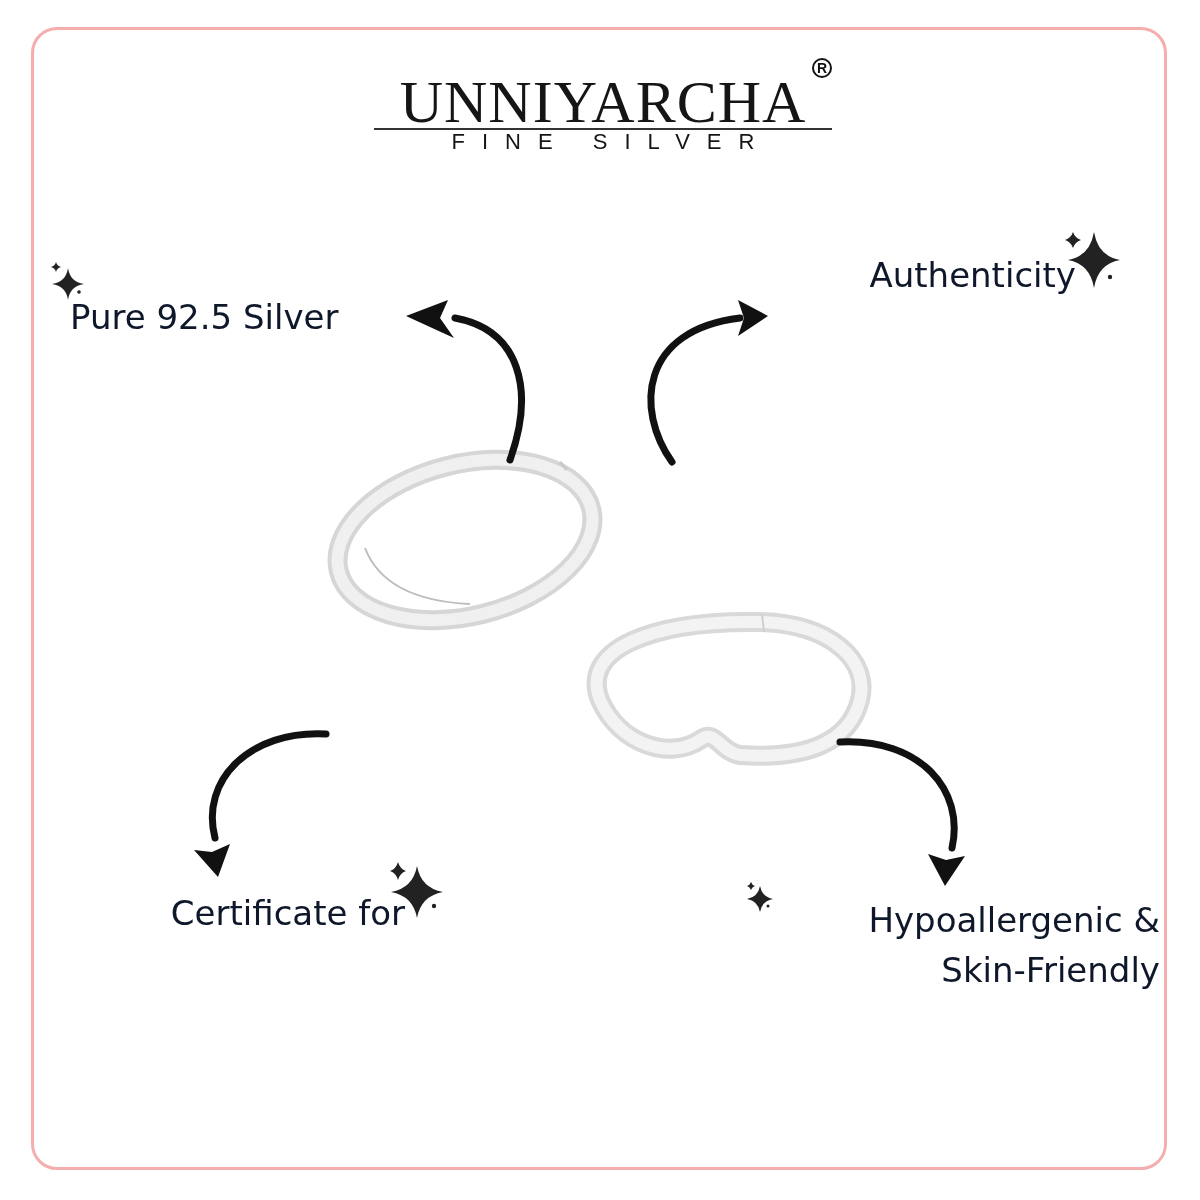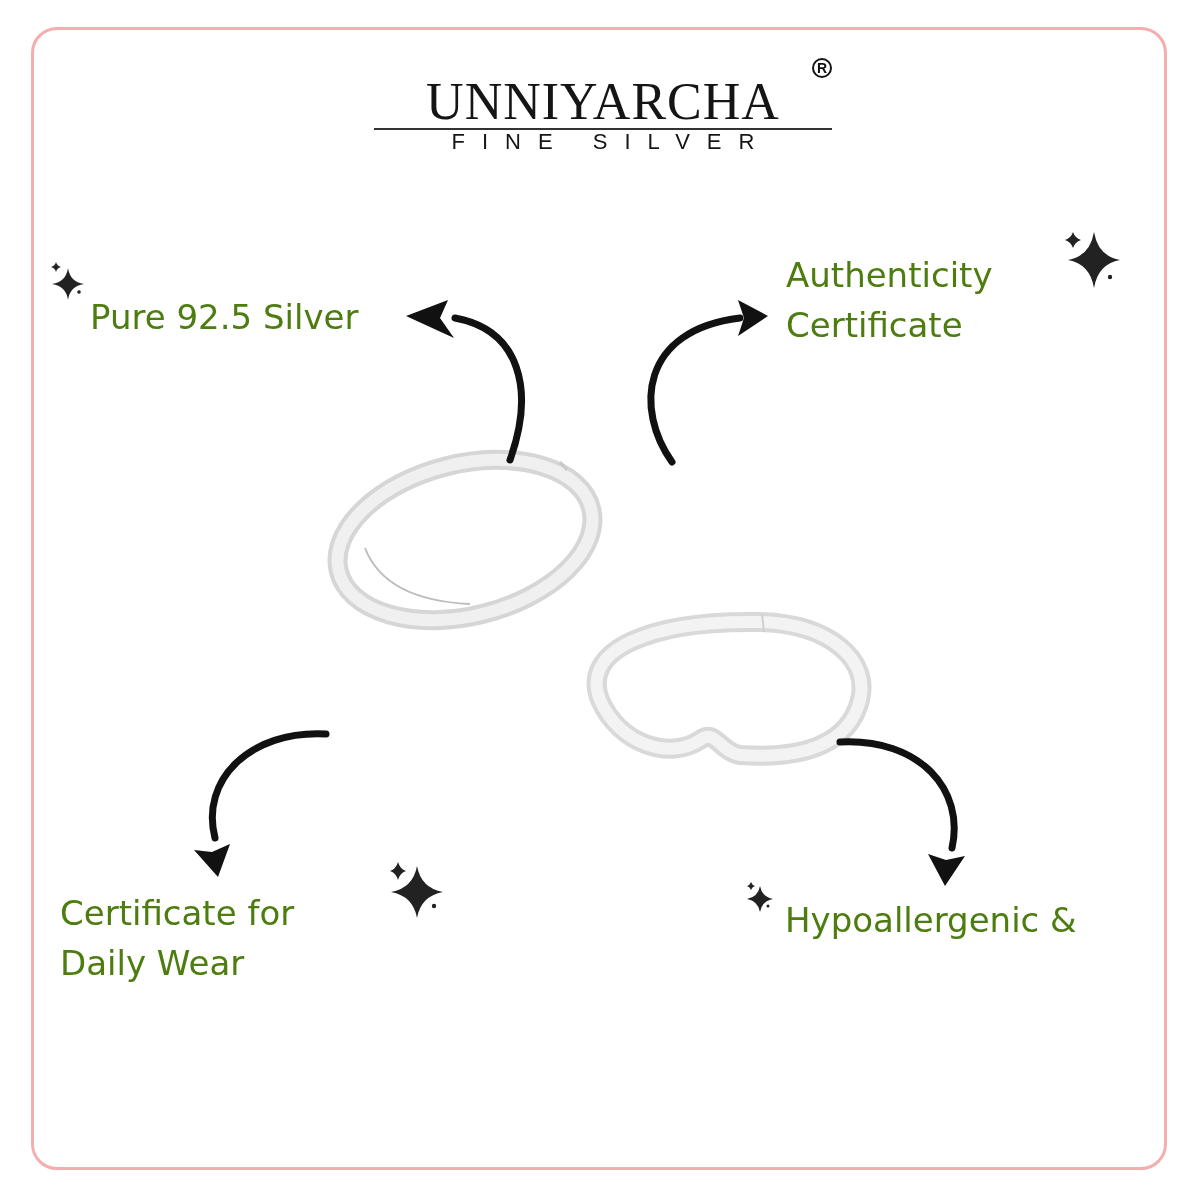--- a/index.html
+++ b/index.html
@@ -1,50 +1,49 @@
 <!DOCTYPE html>
 <html><head>
 <meta charset="utf-8">
 <style>
   html,body{margin:0;padding:0;background:#ffffff;}
   body{width:1200px;height:1200px;position:relative;overflow:hidden;font-family:"DejaVu Sans",sans-serif;color:#111;}
   .frame{position:absolute;left:31px;top:27px;width:1136px;height:1143px;border:3px solid #f4aeae;border-radius:26px;box-sizing:border-box;}
-  .brand{position:absolute;left:368px;top:70px;width:470px;text-align:center;font-family:"Liberation Serif","DejaVu Serif",serif;font-size:52px;letter-spacing:1px;line-height:64px;color:#151515;}
+  .brand{position:absolute;left:368px;top:70px;width:470px;text-align:center;font-family:"Liberation Serif","DejaVu Serif",serif;font-size:60px;letter-spacing:1px;line-height:64px;color:#151515;}
   .reg{position:absolute;left:812px;top:58px;font-size:14px;font-family:"Liberation Sans",sans-serif;border:2px solid #151515;border-radius:50%;width:16px;height:16px;line-height:16px;text-align:center;font-weight:bold;}
   .rule{position:absolute;left:374px;top:128px;width:458px;height:2px;background:#333;}
   .tagline{position:absolute;left:374px;top:129px;width:458px;text-align:center;font-family:"Liberation Sans",sans-serif;font-size:22px;letter-spacing:17px;line-height:26px;color:#151515;padding-left:17px;box-sizing:border-box;}
-  .label{position:absolute;font-family:"DejaVu Sans",sans-serif;font-size:34px;line-height:50px;color:#4d7c0f;text-align:left;white-space:nowrap;}
+  .label{position:absolute;font-family:"DejaVu Sans",sans-serif;font-size:34px;line-height:50px;color:#0f172a;text-align:right;white-space:nowrap;}
   svg.ov{position:absolute;left:0;top:0;}
 </style>
 </head>
 <body>
 
 <div class="frame"></div>
 
 <div>
   <div class="brand">UNNIYARCHA</div>
   <div class="reg">R</div>
   <div class="rule"></div>
   <div class="tagline">FINE SILVER</div>
 </div>
 
-<div class="label" style="left:70px;top:292px;margin-left:20px;">Pure 92.5 Silver</div>
+<div class="label" style="left:70px;top:292px;">Pure 92.5 Silver</div>
 
 <div class="label" style="left:786px;top:250px;width:290px;">
   <div>Authenticity</div>
-  <div>Certificate</div>
 </div>
 
 <div class="label" style="left:60px;top:888px;width:345px;">
   <div>Certificate for</div>
-  <div>Daily Wear</div>
 </div>
 
 <div class="label" style="left:785px;top:895px;width:375px;">
   <div>Hypoallergenic &amp;</div>
+  <div>Skin-Friendly</div>
 </div>
 
 <svg class="ov" width="1200" height="1200" viewBox="0 0 1200 1200">
   <defs>
     <linearGradient id="silv" x1="0" y1="0" x2="1" y2="1">
       <stop offset="0" stop-color="#f2f2f2"></stop>
       <stop offset="0.5" stop-color="#dcdcdc"></stop>
       <stop offset="1" stop-color="#f5f5f5"></stop>
     </linearGradient>
   </defs>

